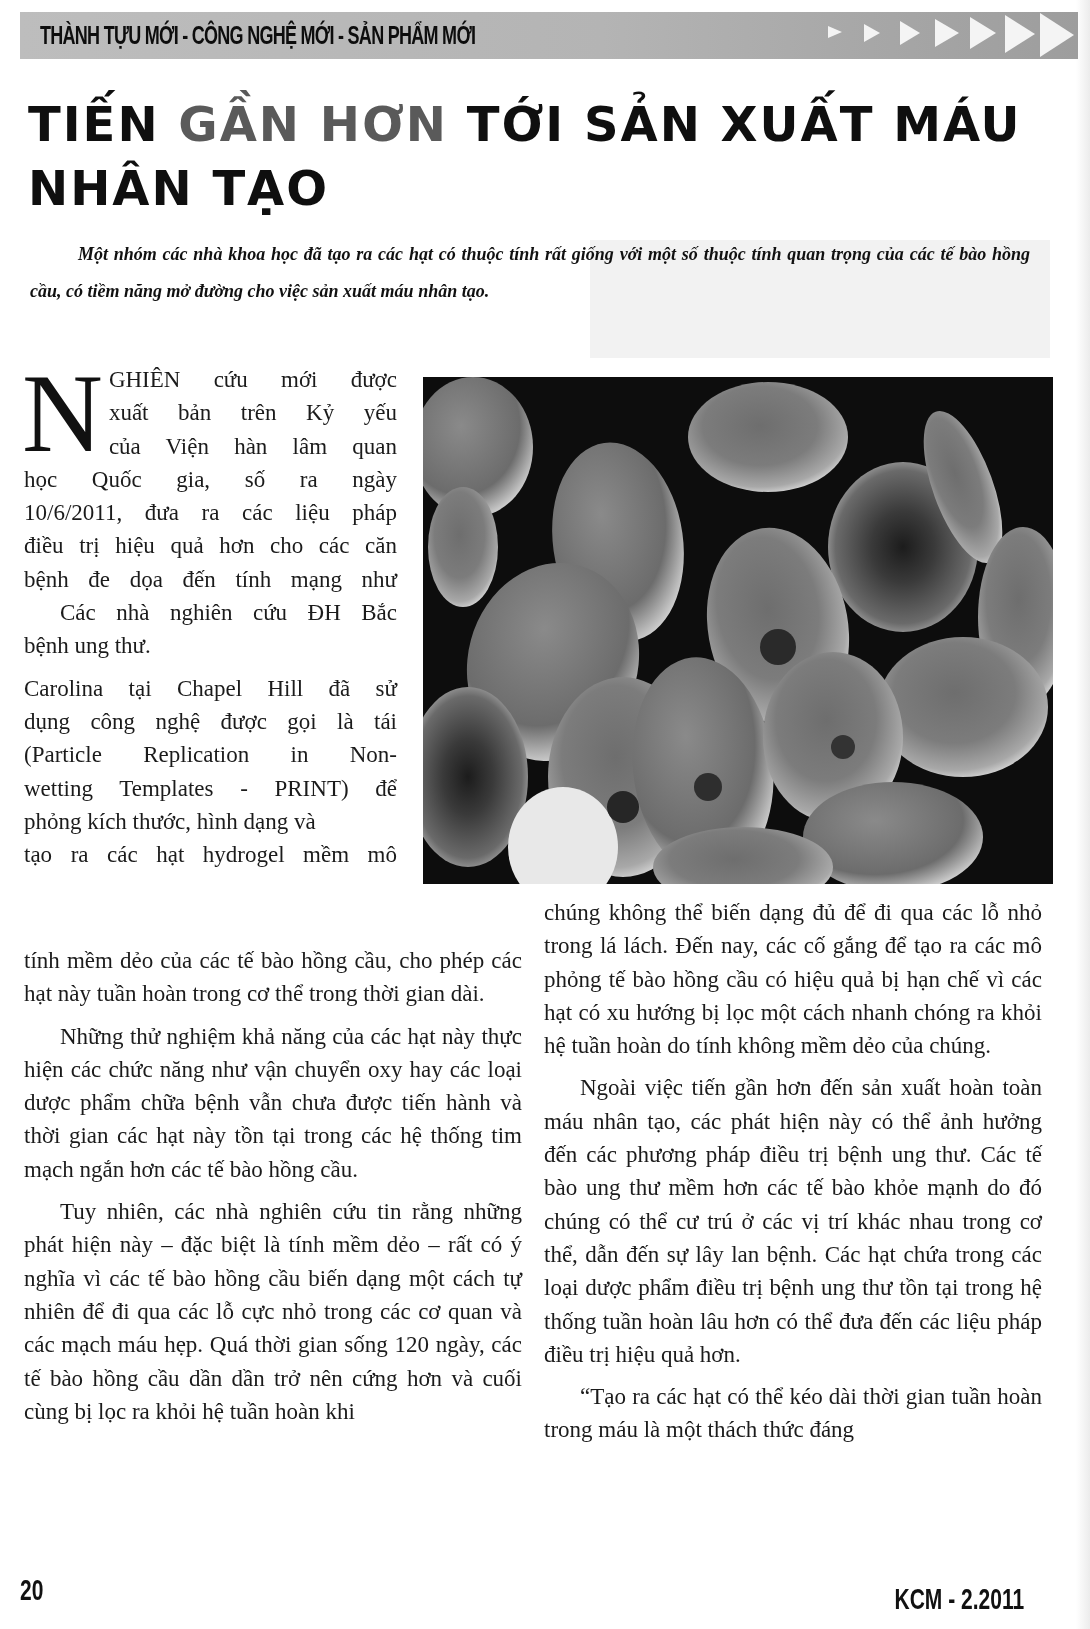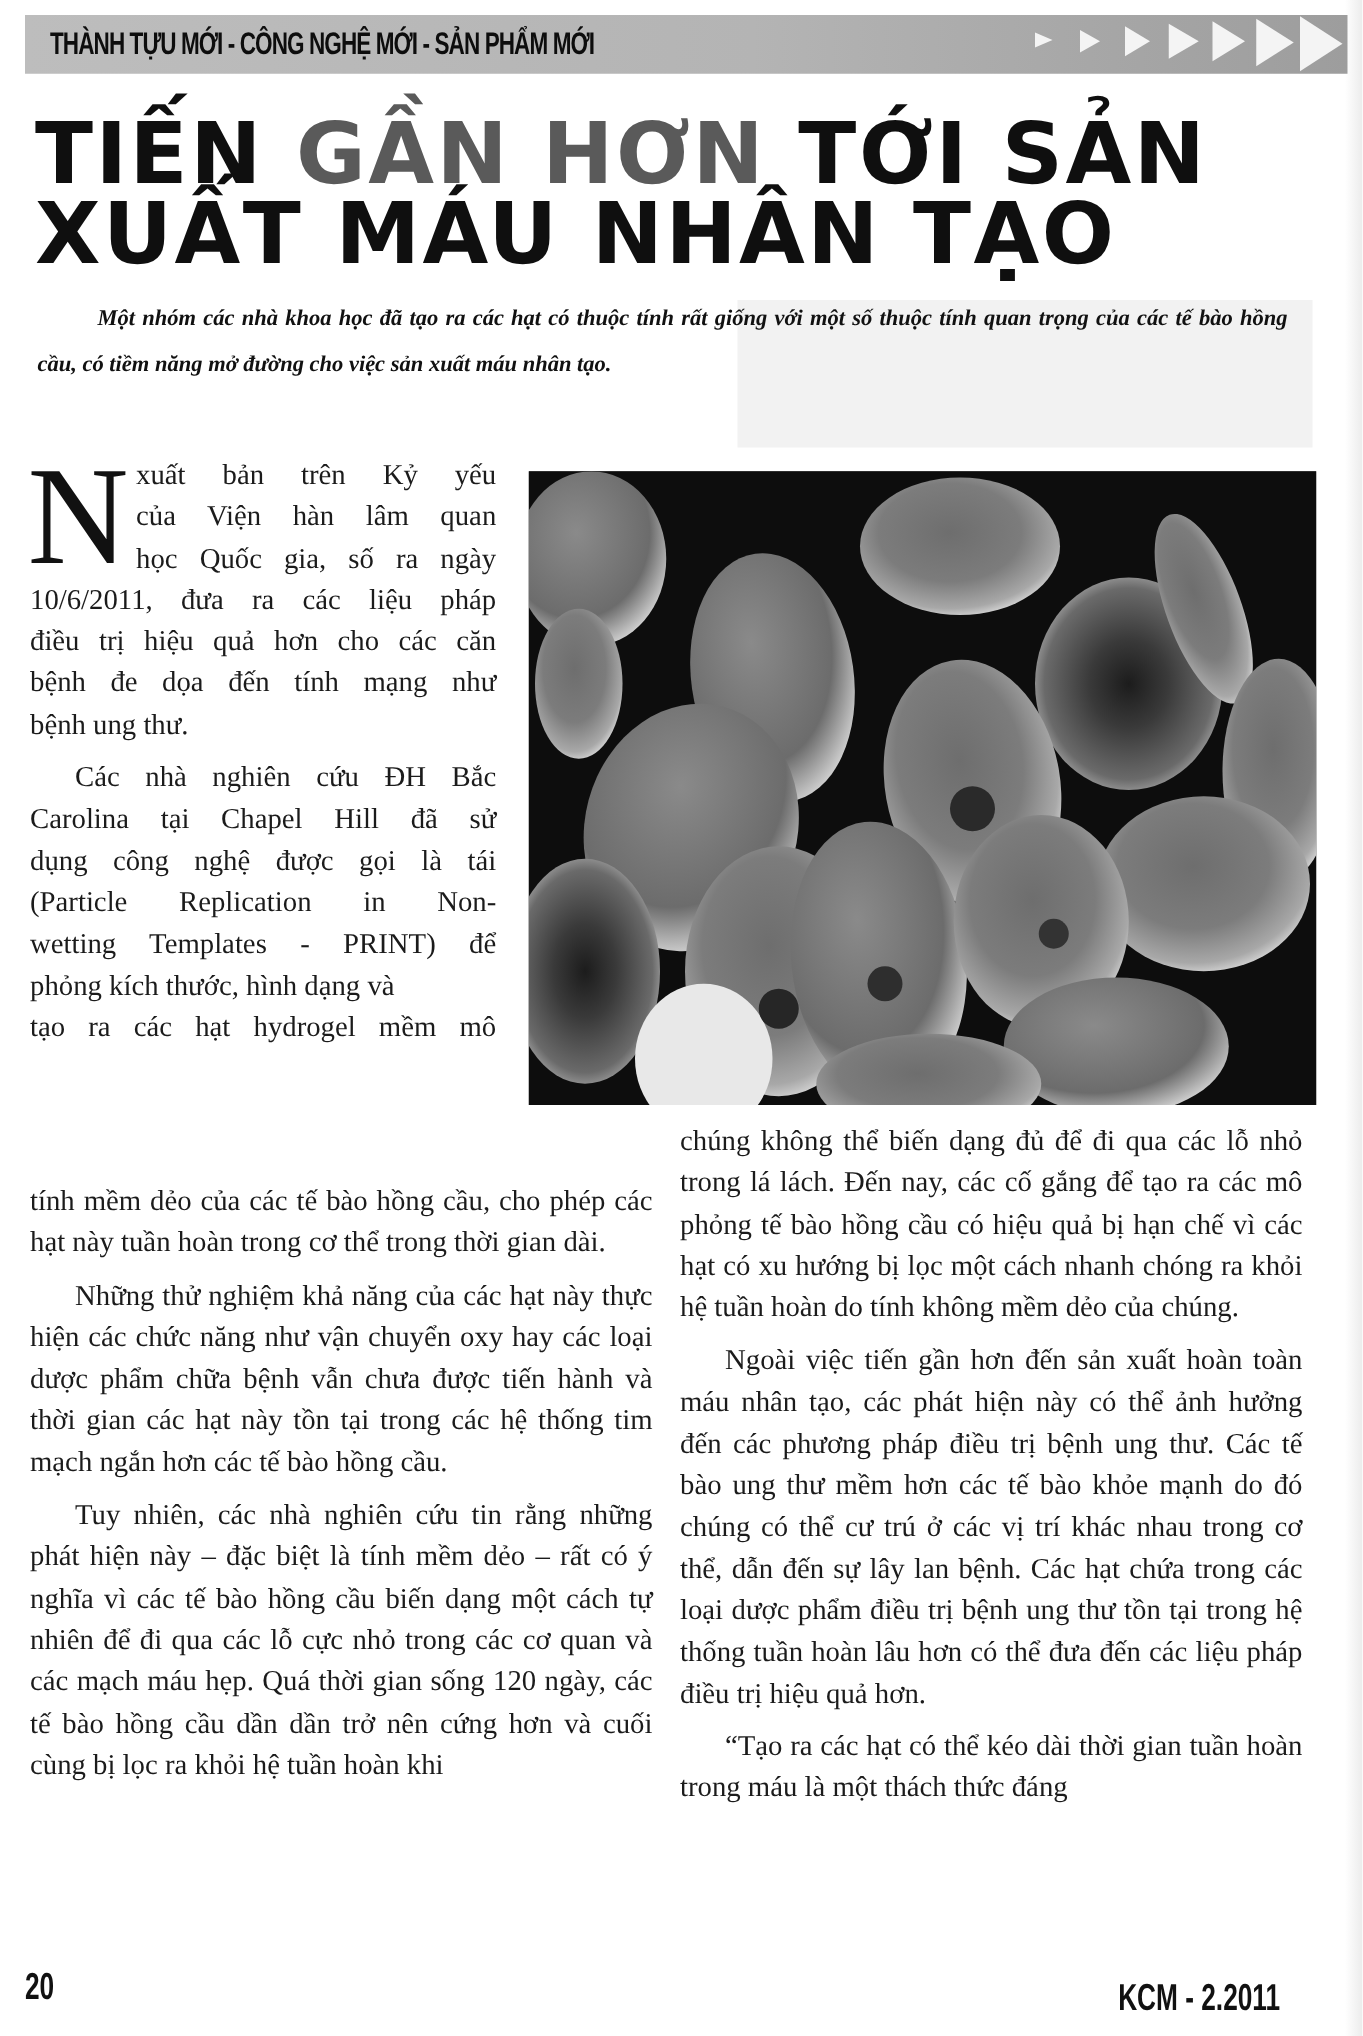--- a/index.html
+++ b/index.html
@@ -25,21 +25,21 @@
     color: #0d0d0d; transform: scaleX(0.72); transform-origin: left center;
     white-space: nowrap;
   }
   .chevrons { position: absolute; right: 0; top: 0; height: 47px; width: 280px; }
   .chev { position: absolute; width: 0; height: 0; border-style: solid; border-color: transparent transparent transparent #f4f4f4; }
 
   
   .headline {
     position: absolute; left: 28px; top: 92px; width: 1040px;
     font-family: "DejaVu Sans", "Liberation Sans", sans-serif;
-    font-weight: bold; font-size: 68px; line-height: 64px; letter-spacing: 2px;
+    font-weight: bold; font-size: 48px; line-height: 64px; letter-spacing: 2px;
     color: #0f0f0f; margin: 0;
   }
   .headline .grey { color: #5a5a5a; }
 
   
   .lead-bg {
     position: absolute; left: 590px; top: 240px; width: 460px; height: 118px;
     background: #ededed; opacity: 0.7;
   }
   .lead {
@@ -149,28 +149,29 @@
     <ellipse cx="140" cy="470" rx="55" ry="60" fill="#e8e8e8"></ellipse>
     <circle cx="200" cy="430" r="16" fill="#262626"></circle>
     <circle cx="355" cy="270" r="18" fill="#2a2a2a"></circle>
     <circle cx="285" cy="410" r="14" fill="#2e2e2e"></circle>
     <circle cx="420" cy="370" r="12" fill="#333"></circle>
   </svg>
 </div>
 
 <div class="col-left col-text">
   <span class="dropcap">N</span>
+  <span class="text-line">GHIÊN cứu mới được</span>
   <span class="text-line">xuất bản trên Kỷ yếu</span>
   <span class="text-line">của Viện hàn lâm quan</span>
   <span class="text-line">học Quốc gia, số ra ngày</span>
   <span class="text-line">10/6/2011, đưa ra các liệu pháp</span>
   <span class="text-line">điều trị hiệu quả hơn cho các căn</span>
   <span class="text-line">bệnh đe dọa đến tính mạng như</span>
+  <span class="text-line" style="padding-left:36px;">Các nhà nghiên cứu ĐH Bắc</span>
   <span class="text-line last" style="margin-bottom:9px;">bệnh ung thư.</span>
-  <span class="text-line" style="padding-left:36px;">Các nhà nghiên cứu ĐH Bắc</span>
   <span class="text-line">Carolina tại Chapel Hill đã sử</span>
   <span class="text-line">dụng công nghệ được gọi là tái</span>
   <span class="text-line">(Particle Replication in Non-</span>
   <span class="text-line">wetting Templates - PRINT) để</span>
   <span class="text-line last">phỏng kích thước, hình dạng và</span>
   <span class="text-line">tạo ra các hạt hydrogel mềm mô</span>
 </div>
 
 <div class="col-left-wide col-text">
   <p class="para first">tính mềm dẻo của các tế bào hồng cầu, cho phép các hạt này tuần hoàn trong cơ thể trong thời gian dài.</p>

